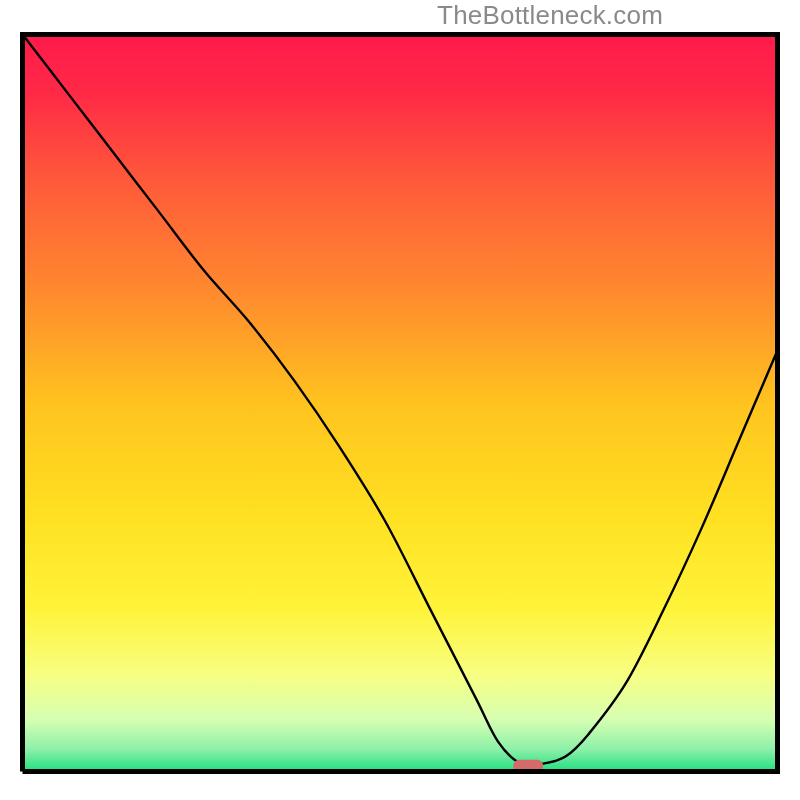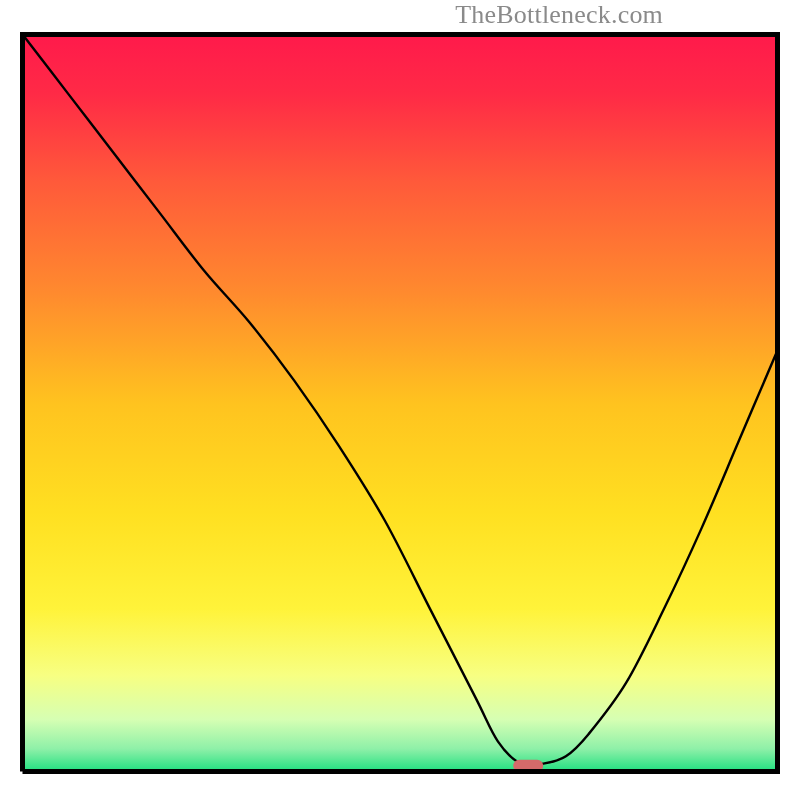--- a/index.html
+++ b/index.html
@@ -7,21 +7,20 @@
     padding: 0;
     width: 800px;
     height: 800px;
     background: #ffffff;
     font-family: Arial, Helvetica, sans-serif;
   }
   .page {
     position: relative;
     width: 677px;
     height: 800px;
-    font-family: Liberation Serif, serif;
   }
   .watermark {
     position: absolute;
     top: 0px;
     right: 14px;
     font-size: 26px;
     font-weight: 500;
     color: #8a8a8a;
     letter-spacing: 0.2px;
     z-index: 10;

